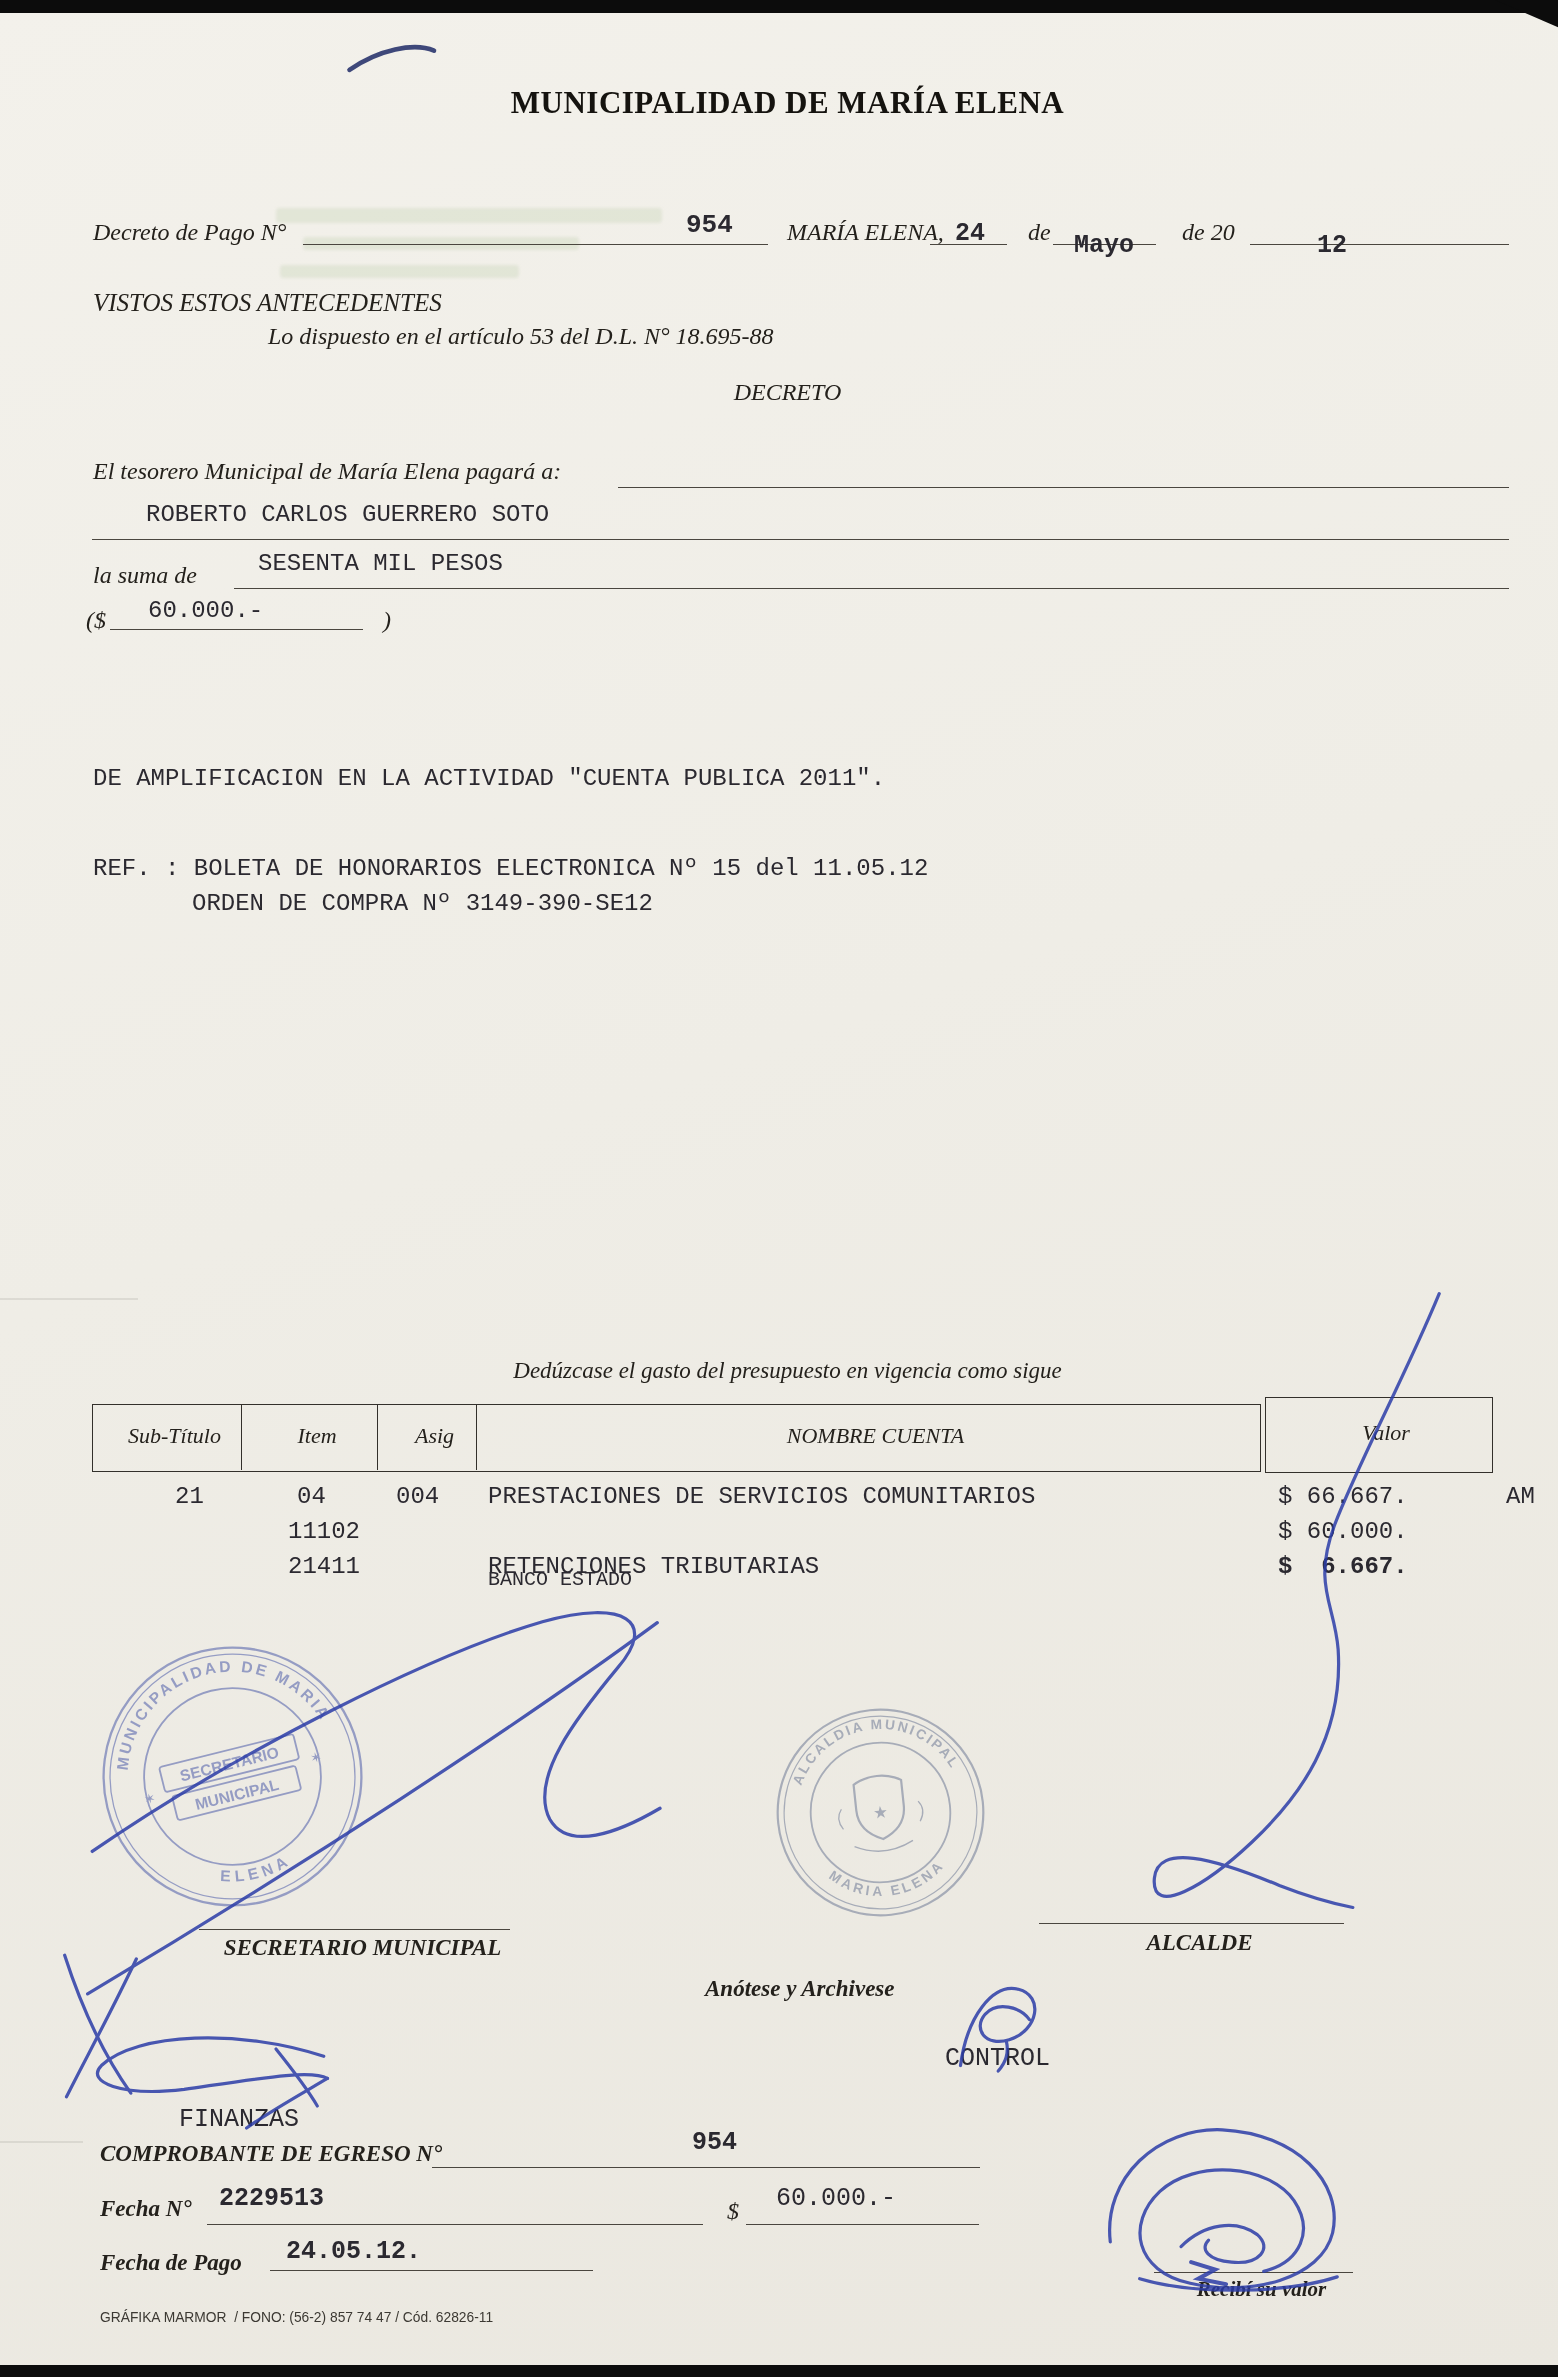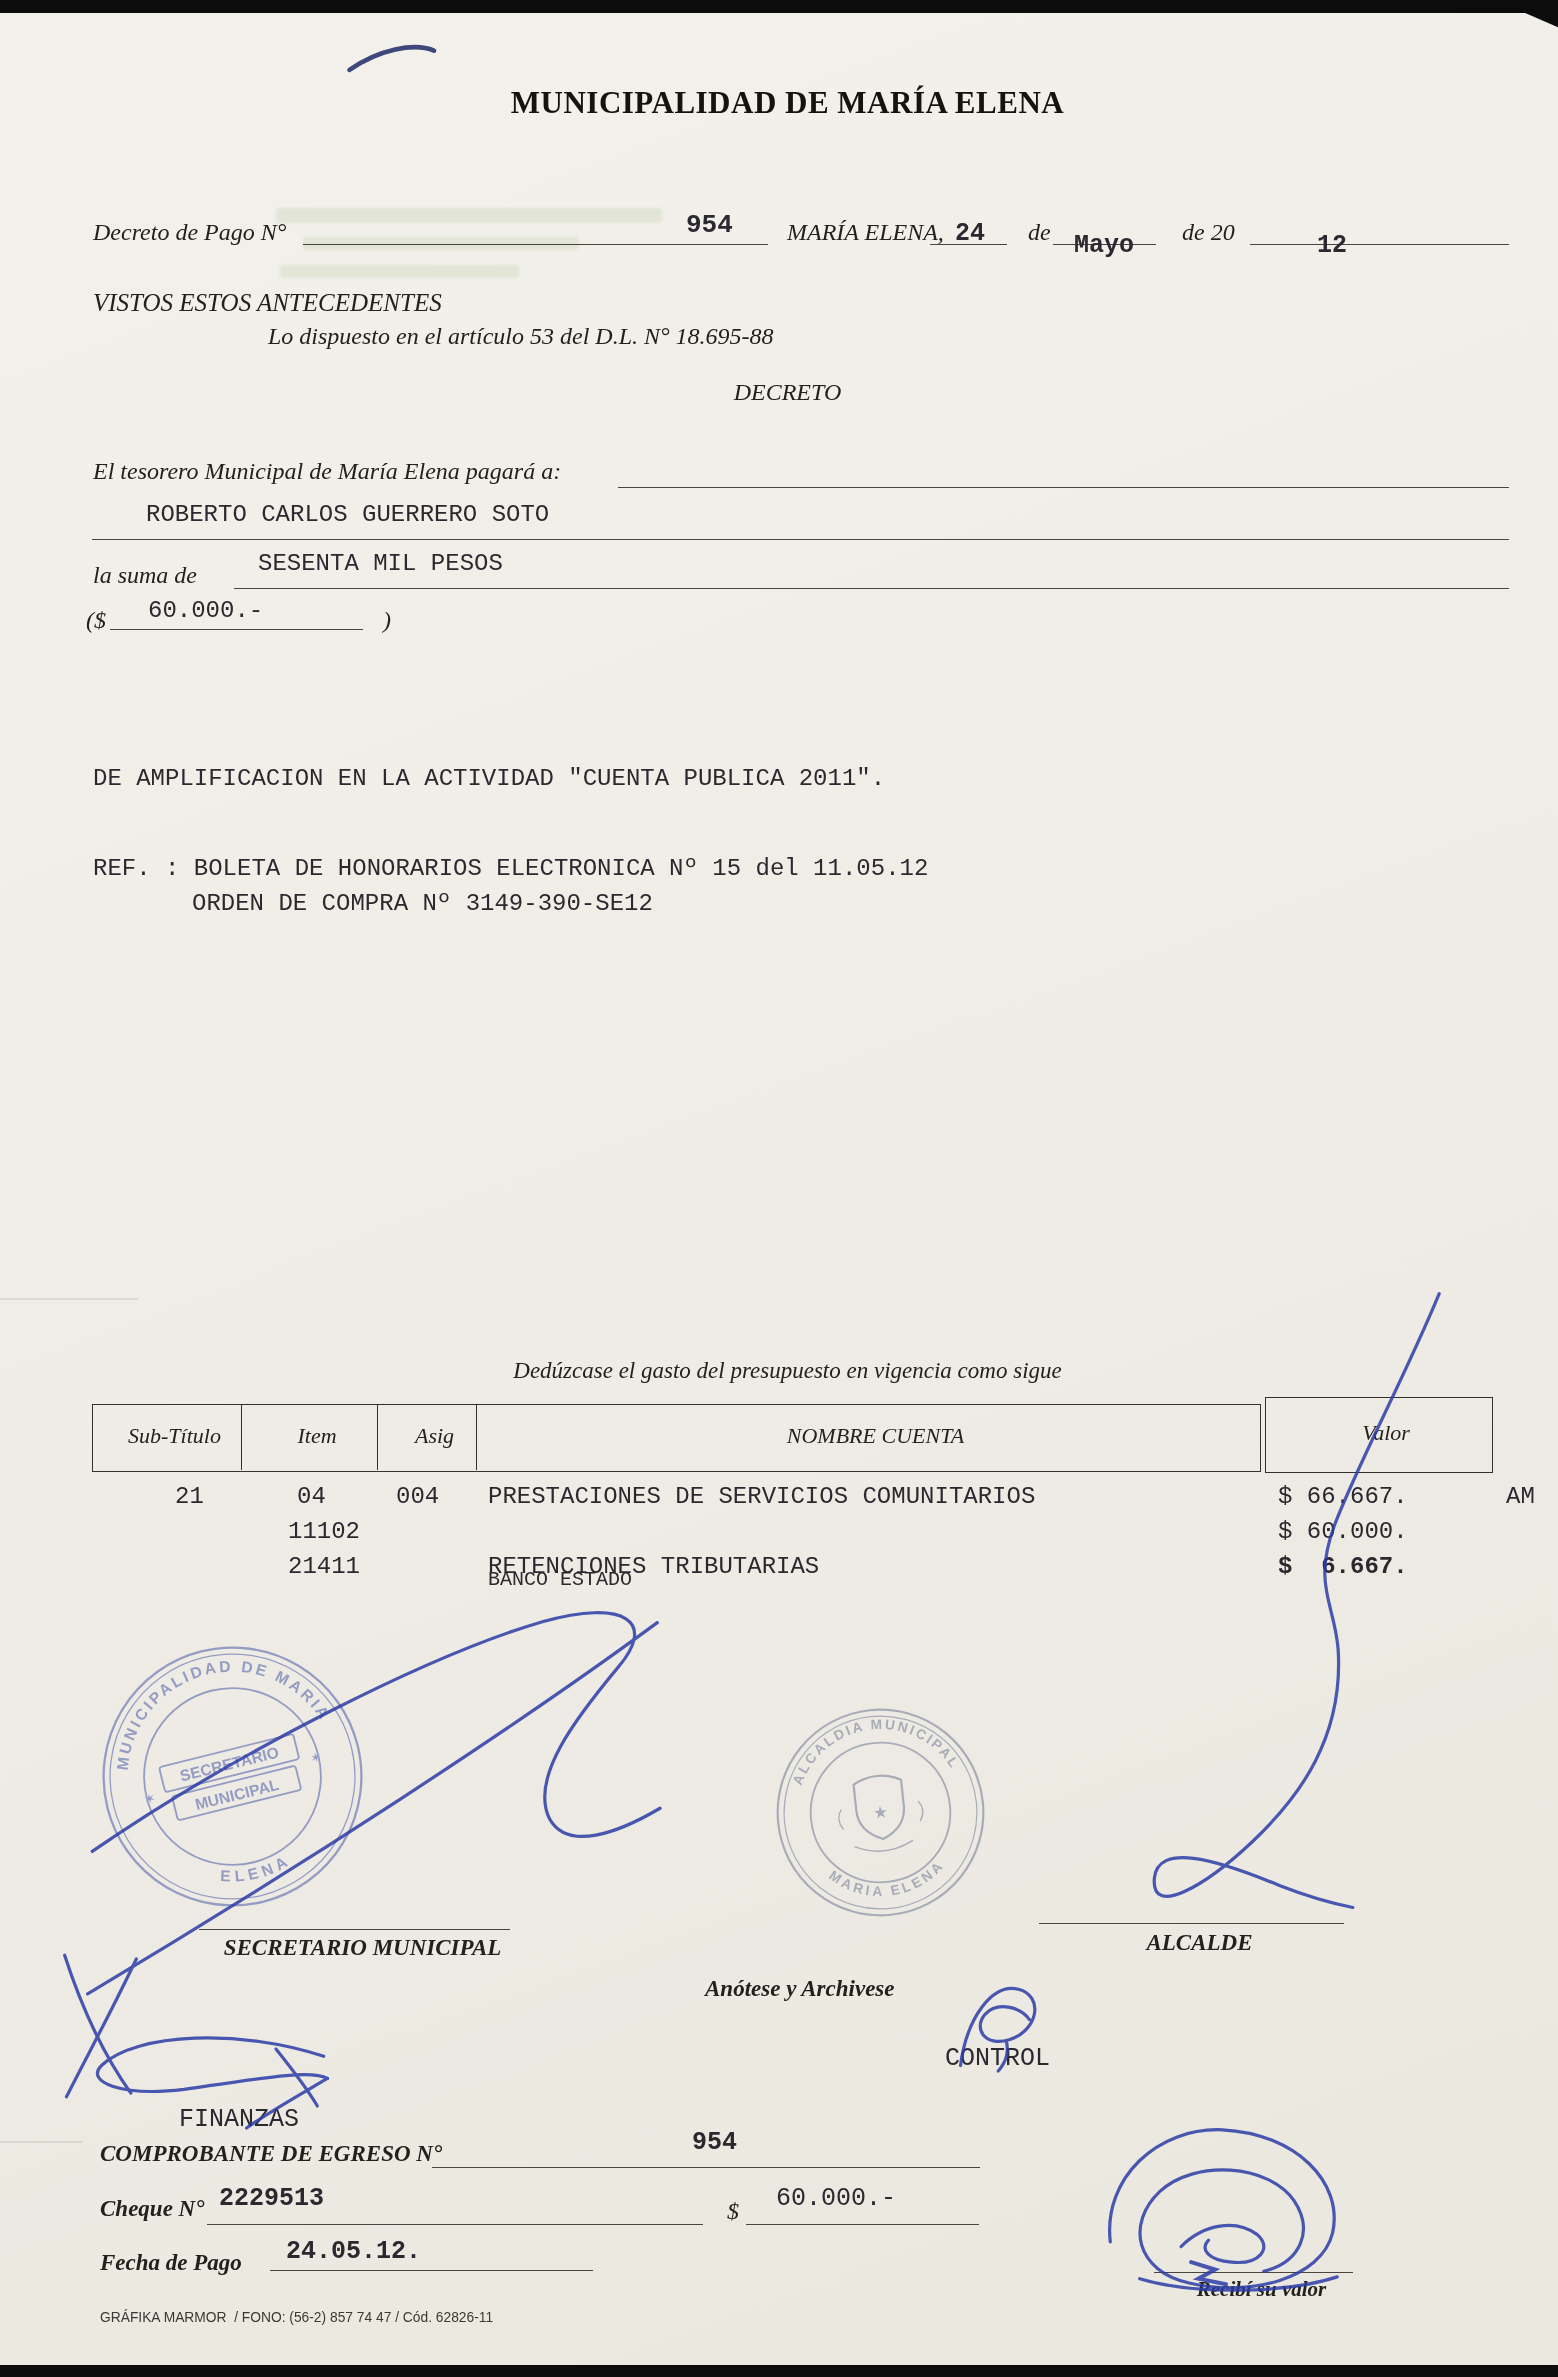--- a/index.html
+++ b/index.html
@@ -158,21 +158,21 @@
   <span class="t serifb" style="left:1039px;top:1930px;width:305px;text-align:center;font-size:23px;">ALCALDE</span>
 
   <span class="t serifb" style="left:697px;top:1976px;font-size:23px;">Anótese y Archivese</span>
   <span class="t mono" style="left:937px;top:2044px;font-size:25px;">CONTROL</span>
   <span class="t mono" style="left:171px;top:2105px;font-size:25px;">FINANZAS</span>
 
   <span class="t serifb" style="left:92px;top:2141px;font-size:23px;">COMPROBANTE DE EGRESO N°</span>
   <span class="t mono" style="left:684px;top:2128px;font-size:25px;font-weight:bold;">954</span>
   <div class="rule" style="left:432px;top:2167px;width:548px;"></div>
 
-  <span class="t serifb" style="left:92px;top:2196px;font-size:23px;">Cheque N°</span>
+  <span class="t serifb" style="left:92px;top:2196px;font-size:23px;">Fecha N°</span>
   <span class="t mono" style="left:211px;top:2184px;font-size:25px;font-weight:bold;">2229513</span>
   <div class="rule" style="left:207px;top:2224px;width:496px;"></div>
   <span class="t serif" style="left:719px;top:2198px;font-size:24px;">$</span>
   <span class="t mono" style="left:768px;top:2184px;font-size:25px;">60.000.-</span>
   <div class="rule" style="left:746px;top:2224px;width:233px;"></div>
 
   <span class="t serifb" style="left:92px;top:2250px;font-size:23px;">Fecha de Pago</span>
   <span class="t mono" style="left:278px;top:2237px;font-size:25px;font-weight:bold;">24.05.12.</span>
   <div class="rule" style="left:270px;top:2270px;width:323px;"></div>
 

